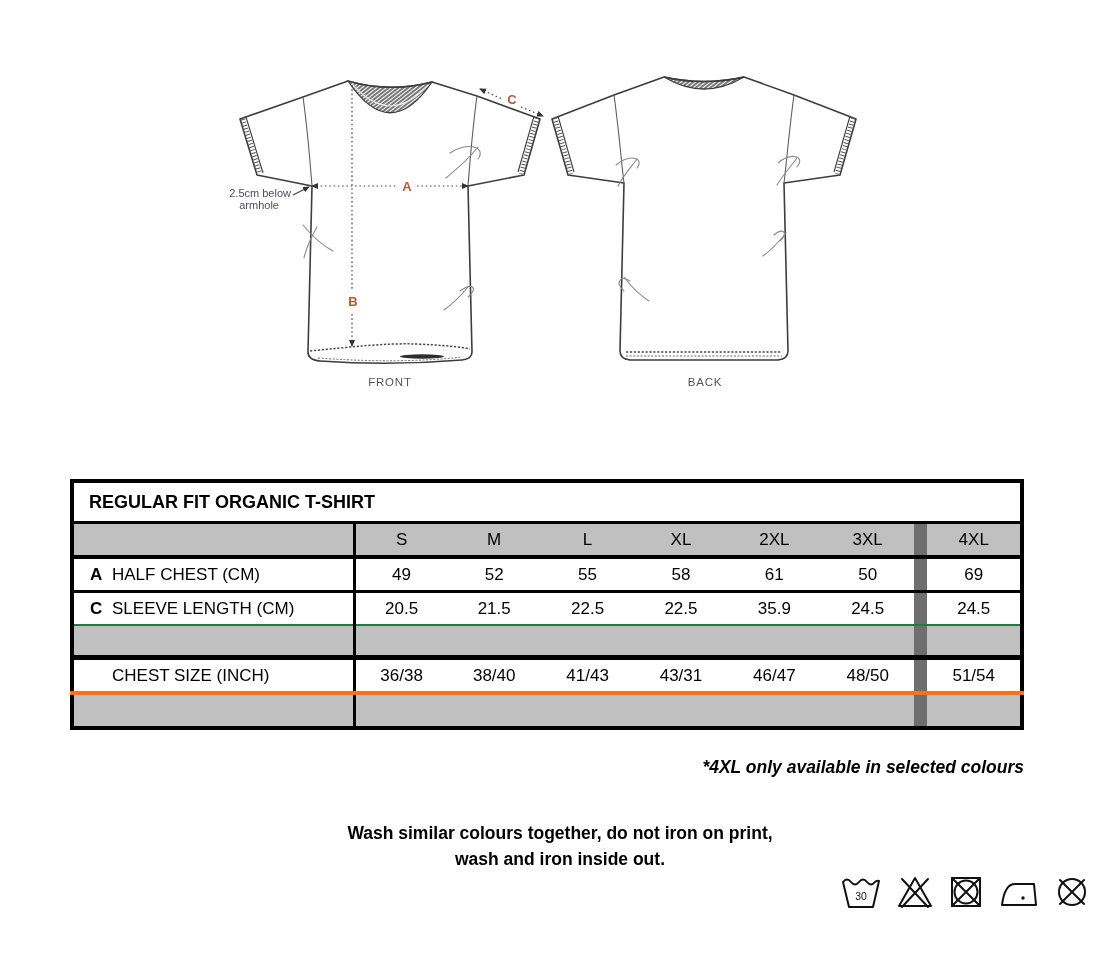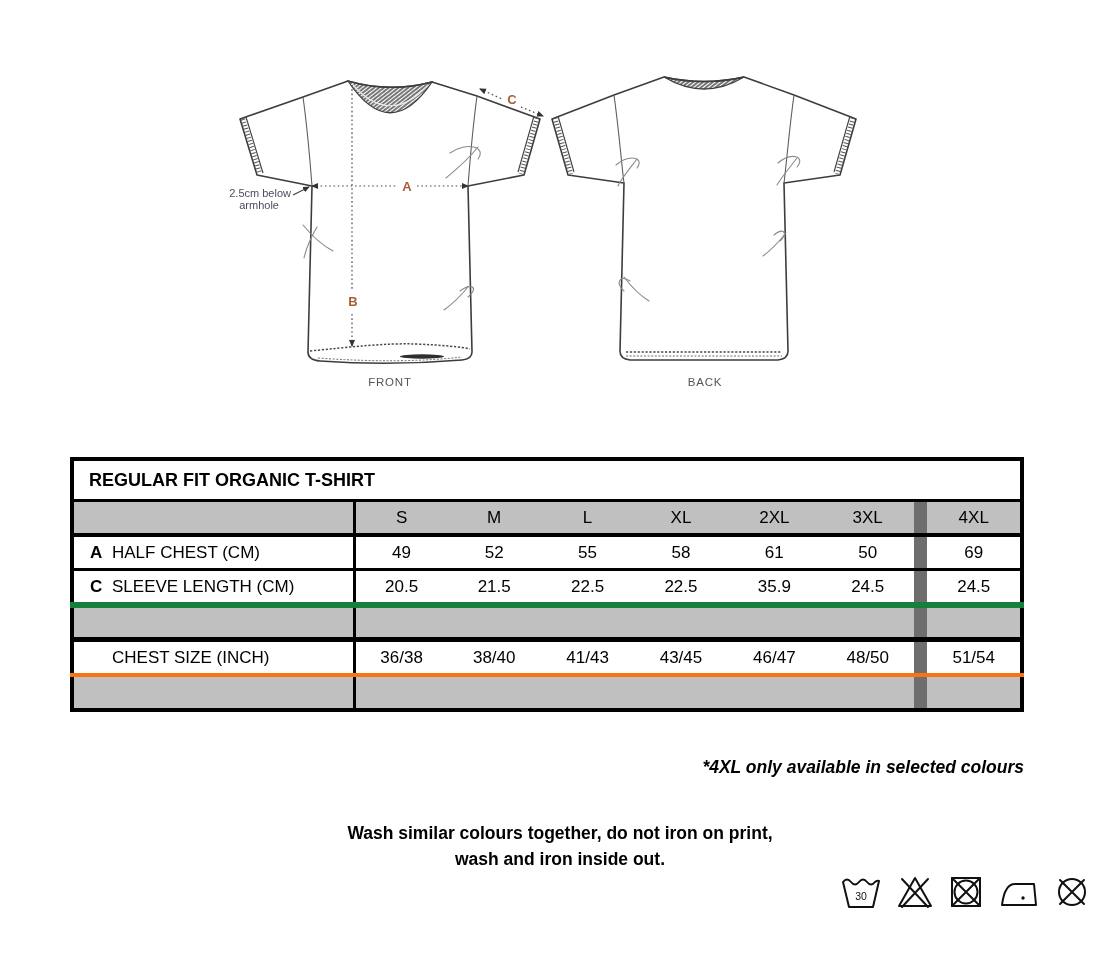--- a/index.html
+++ b/index.html
@@ -18,29 +18,29 @@
   .cuffline{fill:none;stroke:#3d3d3d;stroke-width:1.1;}
   .collar{fill:url(#rib);stroke:#3d3d3d;stroke-width:1.3;}
   .collar-inner{fill:none;stroke:#e8e8e8;stroke-width:1.2;}
   .meas{fill:none;stroke:#4a4a4a;stroke-width:1.2;stroke-dasharray:1.6 2.7;}
   .meas-solid{fill:none;stroke:#3f3f4d;stroke-width:1.2;}
   .meas-label{font-family:"Liberation Sans",sans-serif;font-size:13px;font-weight:bold;fill:#ad5c38;}
   .note-label{font-family:"Liberation Sans",sans-serif;font-size:11px;fill:#4c4c5e;}
   .view-label{font-family:"Liberation Sans",sans-serif;font-size:11.5px;letter-spacing:.8px;fill:#5a5258;}
   
   .size-table{
-    position:absolute;left:70px;top:457px;width:954px;
+    position:absolute;left:70px;top:479px;width:954px;
     border-collapse:collapse;table-layout:fixed;
     border:4px solid #000;font-size:17px;
   }
   .size-table td{padding:0;height:31px;text-align:center;vertical-align:middle;background:#fff;}
   .r-title td{height:38px;text-align:left;font-weight:bold;font-size:18px;padding-left:15px;border-bottom:3px solid #000;}
   .r-hdr td{border-bottom:4px solid #000;}
   .r-a td,.r-b td{border-bottom:3px solid #000;}
-  .r-c td{border-bottom:6px solid #15803d;}
+  .r-c td{border-bottom:2px solid #15803d;}
   .r-blank1 td{border-bottom:5px solid #000;height:29px;}
   .r-inch td{border-bottom:4px solid #f97316;}
   .r-blank2 td{height:31px;}
   .c-label{text-align:left !important;border-right:3px solid #000;}
   .gray td{background:#c0c0c0;}
   .g{background:#c0c0c0 !important;}
   .c-div{background:#6e6e6e !important;}
   .letter{display:inline-block;width:22px;margin-left:16px;font-weight:bold;}
   
   .footnote{
@@ -212,21 +212,21 @@
       <td class="c-div"></td>
       <td class="g"></td>
     </tr>
     <tr class="r-inch">
       <td class="c-label">
         <span class="letter"></span><span>CHEST SIZE (INCH)</span>
       </td>
       <td>36/38</td>
       <td>38/40</td>
       <td>41/43</td>
-      <td>43/45</td>
+      <td>43/31</td>
       <td>46/47</td>
       <td>48/50</td>
       <td class="c-div"></td>
       <td>51/54</td>
     </tr>
     <tr class="r-blank2 gray">
       <td class="c-label g"></td>
       <td colspan="6" class="g"></td>
       <td class="c-div"></td>
       <td class="g"></td>

